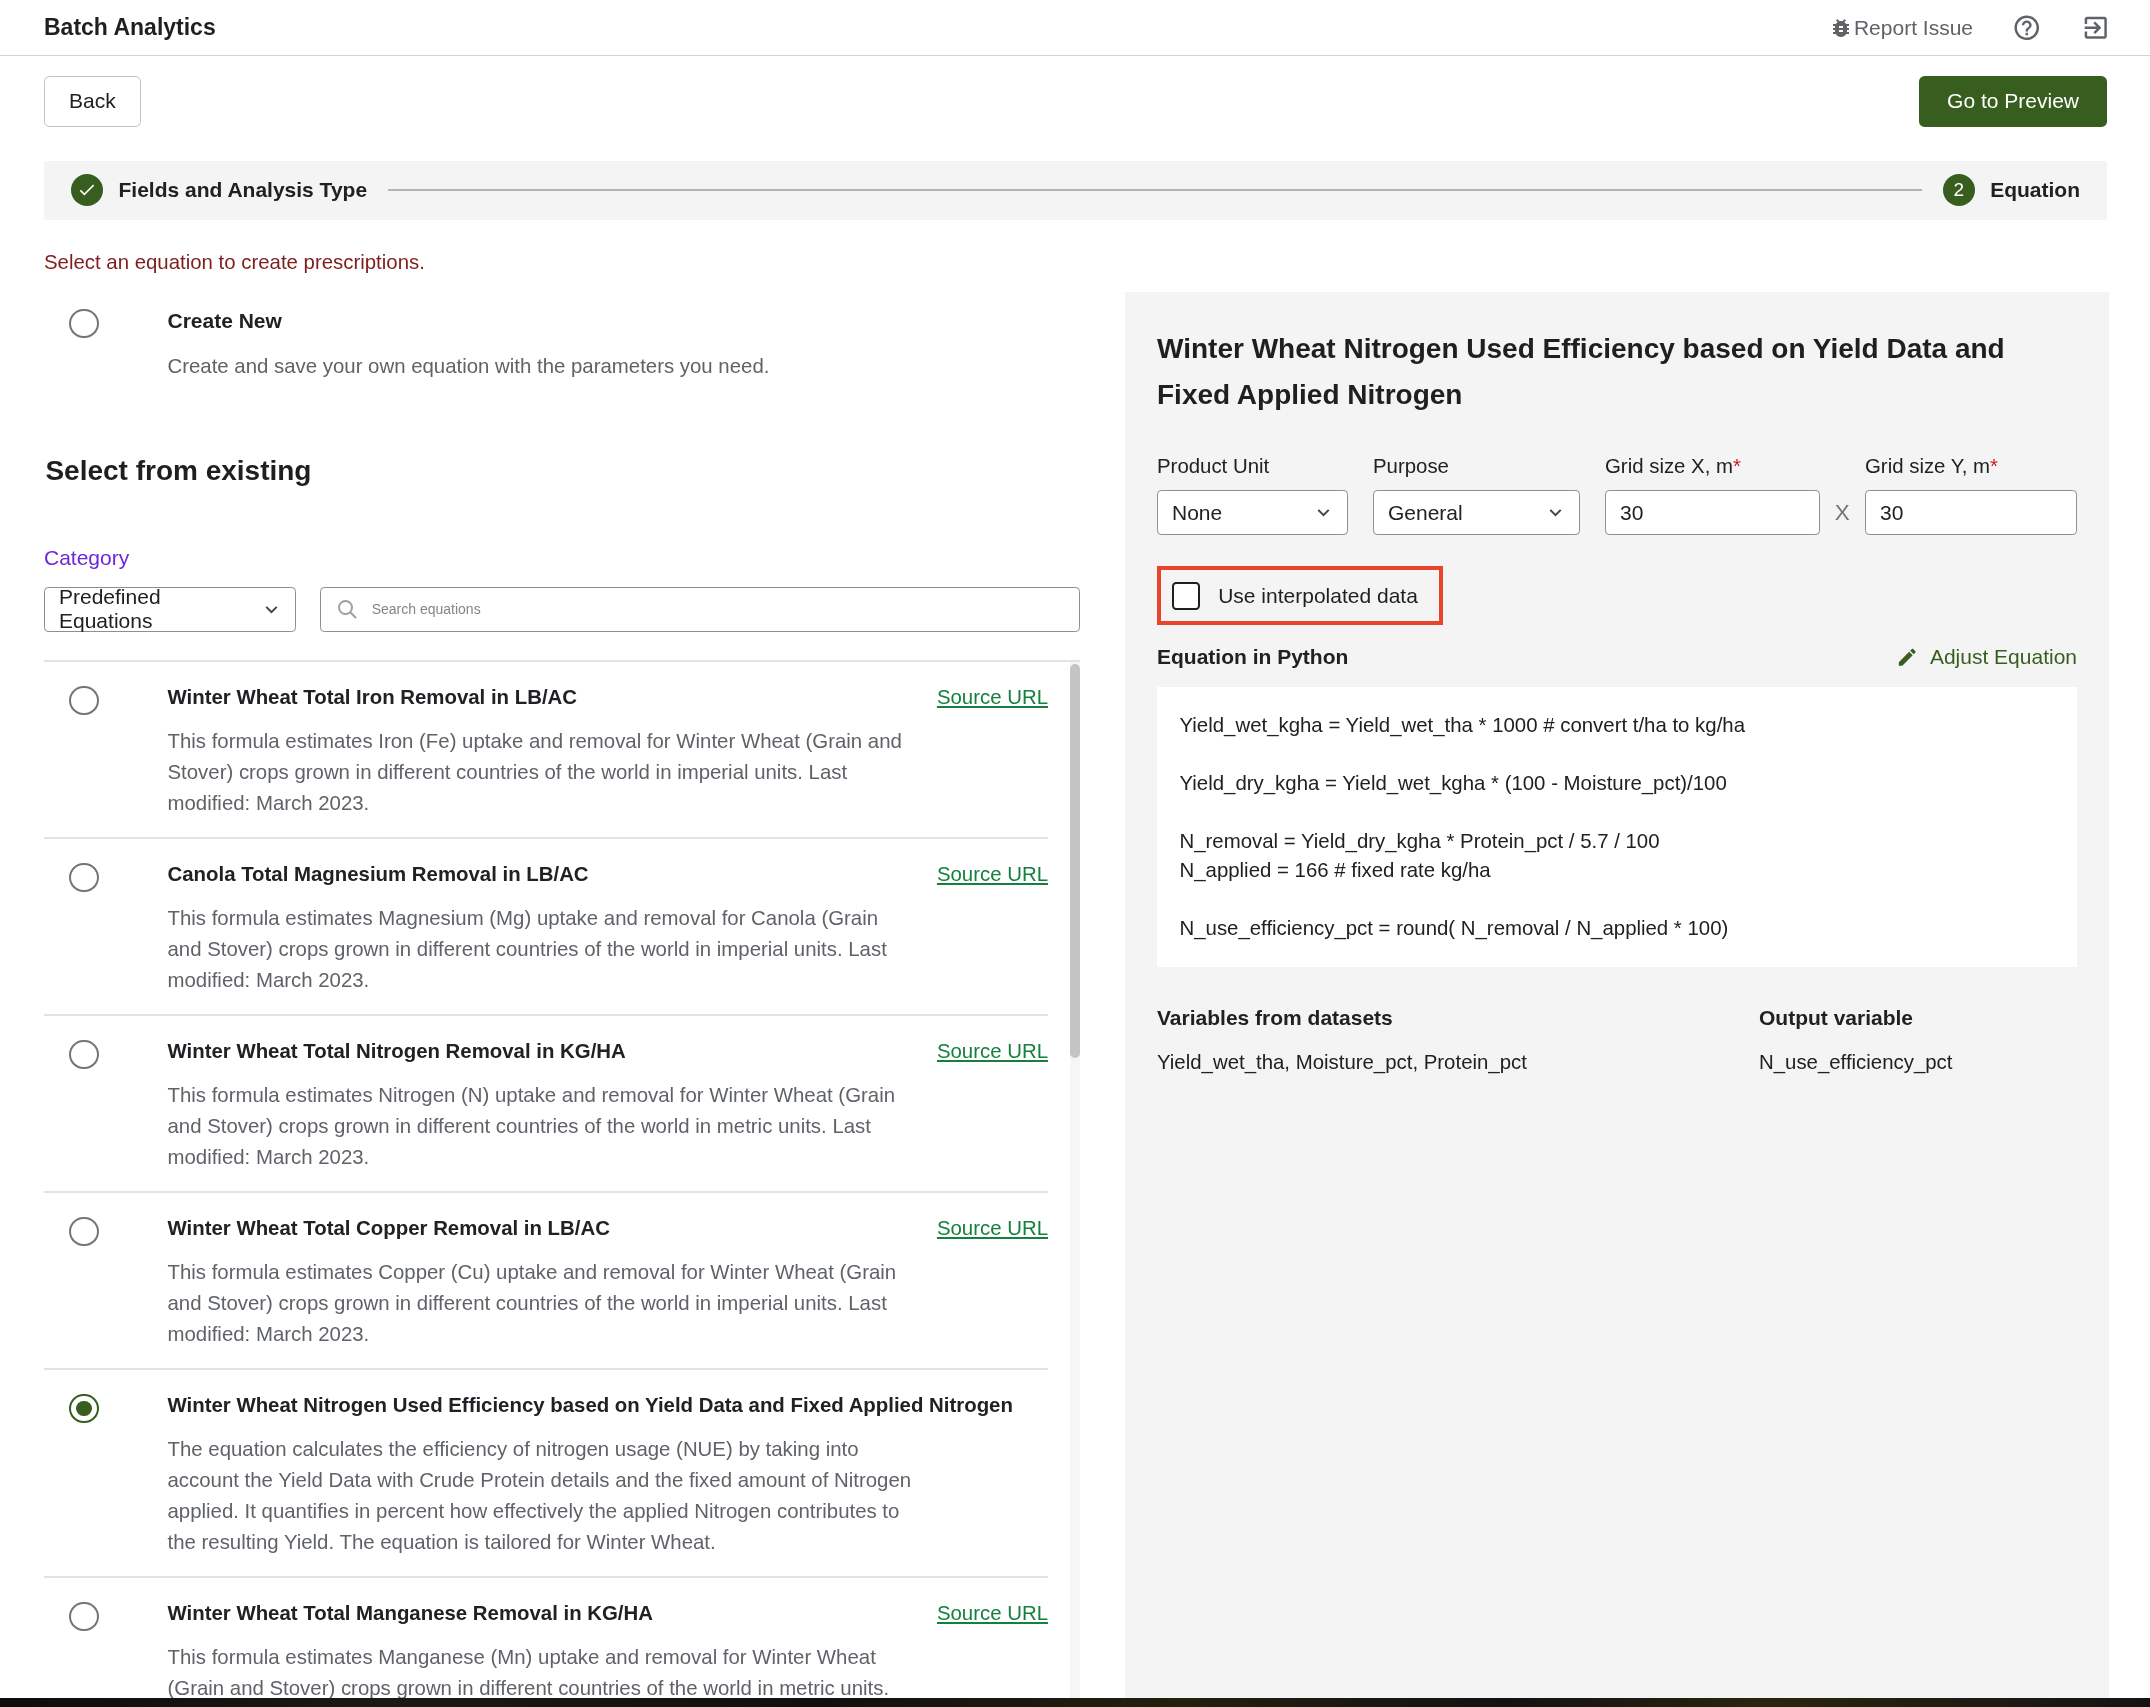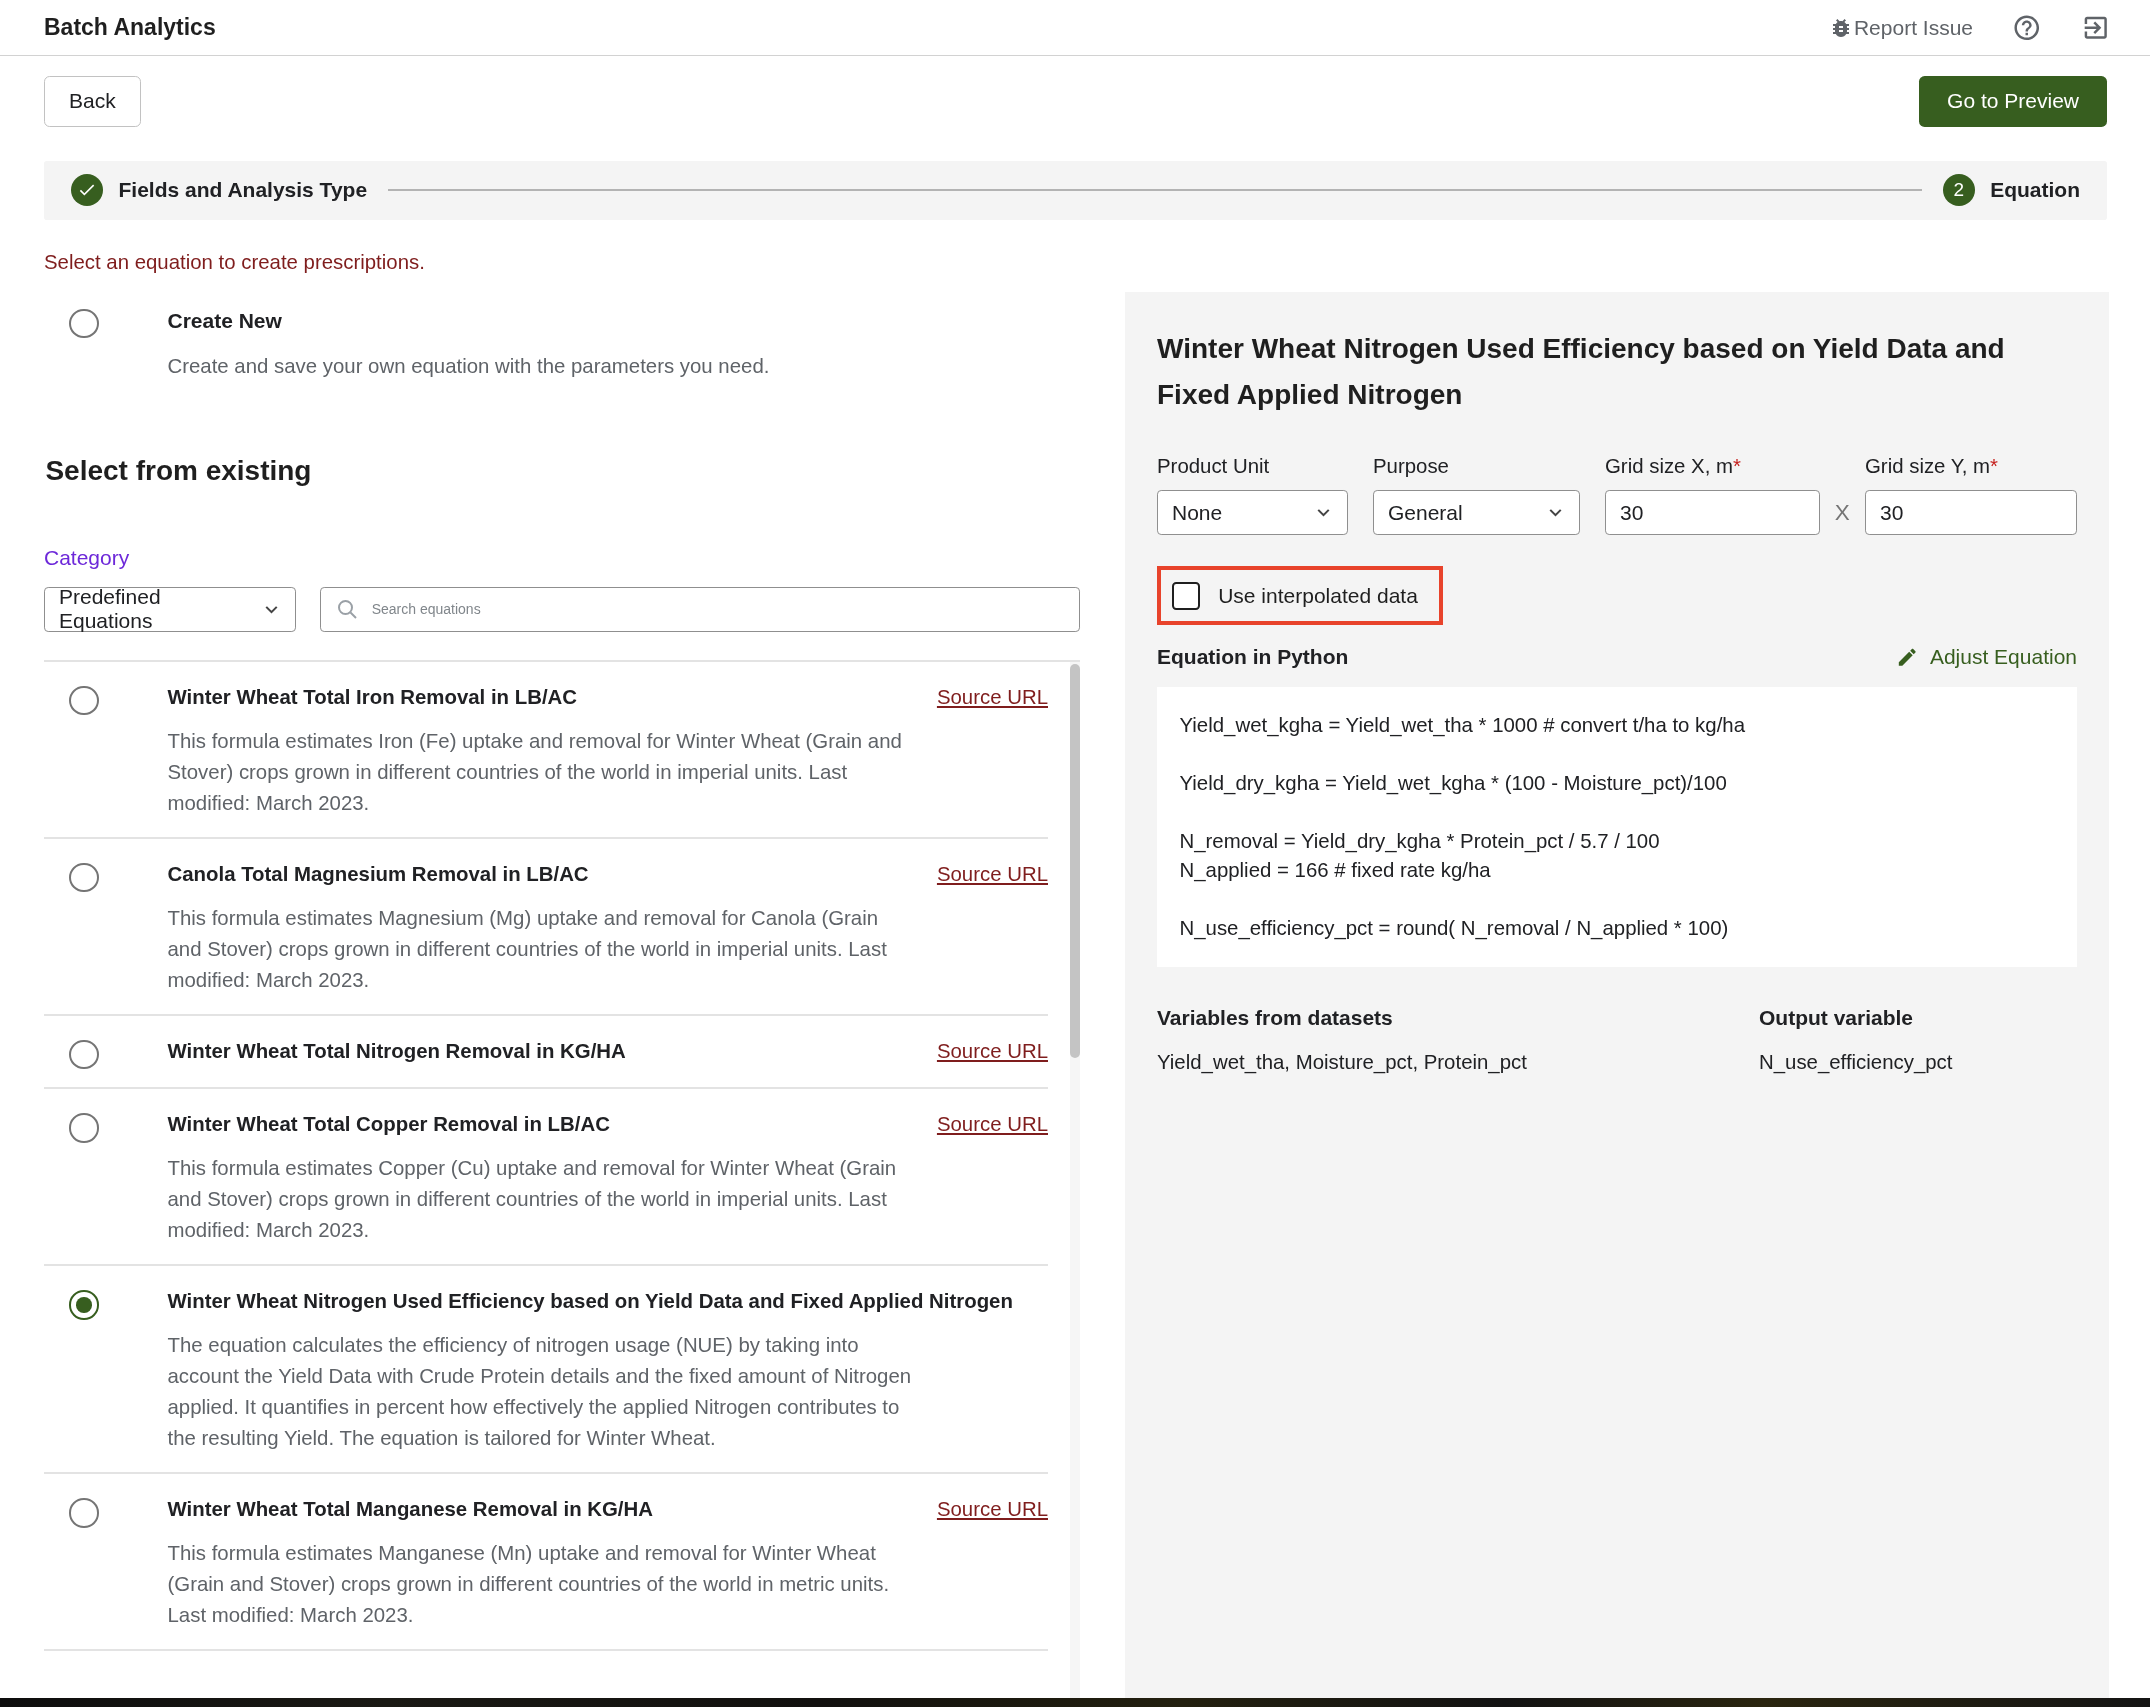--- a/index.html
+++ b/index.html
@@ -50,21 +50,21 @@
   .search-box { flex:1; height:45px; border:1.4px solid #8f8f8f; border-radius:4.2px; background:#fff; display:flex; align-items:center; padding:0 14px; }
   .search-box input { border:none; outline:none; flex:1; font-size:14px; color:#202124; margin-left:12.7px; font-family:"Liberation Sans", sans-serif; background:transparent; }
   .search-box input::placeholder { color:#80868b; }
 
   
   .eq-list { margin-top:28px; border-top:2.1px solid #e3e3e3; position:relative; flex:1; overflow:hidden; padding-right:32px; }
   .eq-item { display:flex; padding:24px 0 18px 25px; border-bottom:2.1px solid #e3e3e3; }
   .eq-body { margin-left:69px; flex:1; }
   .eq-title-row { display:flex; justify-content:space-between; align-items:baseline; }
   .eq-title { font-size:20.4px; font-weight:700; color:#202124; padding-right:21px; }
-  .src-link { font-size:20.4px; color:#7f1d1d; text-decoration:underline; white-space:nowrap; cursor:pointer; }
+  .src-link { font-size:20.4px; color:#15803d; text-decoration:underline; white-space:nowrap; cursor:pointer; }
   .eq-desc { margin-top:17px; font-size:20.4px; color:#5f6368; line-height:31px; max-width:749px; }
   .list-scrollbar { position:absolute; top:0; right:0; width:9.8px; height:100%; background:#f6f6f6; }
   .list-thumb { position:absolute; top:2.8px; right:0; width:9.8px; height:394px; border-radius:5.6px; background:#c4c4c4; }
 
   
   .right-panel { flex:1; background:#f4f4f4; padding:34px 32px; height:100%; overflow:hidden; }
   .panel-title { font-size:28px; font-weight:700; color:#1f1f1f; line-height:46px; max-width:893px; }
   .fields-row { margin-top:37px; display:flex; align-items:flex-end; gap:25px; }
   .field { display:flex; flex-direction:column; }
   .field-label { font-size:20.4px; color:#202124; margin-bottom:12.7px; }
@@ -206,20 +206,21 @@
     </div>
   </div>
 
   <div class="eq-item">
     <div class="radio"></div>
     <div class="eq-body">
       <div class="eq-title-row">
         <div class="eq-title">Winter Wheat Total Nitrogen Removal in KG/HA</div>
         <a class="src-link">Source URL</a>
       </div>
+      <div class="eq-desc">This formula estimates Nitrogen (N) uptake and removal for Winter Wheat (Grain and Stover) crops grown in different countries of the world in metric units. Last modified: March 2023.</div>
     </div>
   </div>
 
   <div class="eq-item">
     <div class="radio"></div>
     <div class="eq-body">
       <div class="eq-title-row">
         <div class="eq-title">Winter Wheat Total Copper Removal in LB/AC</div>
         <a class="src-link">Source URL</a>
       </div>

